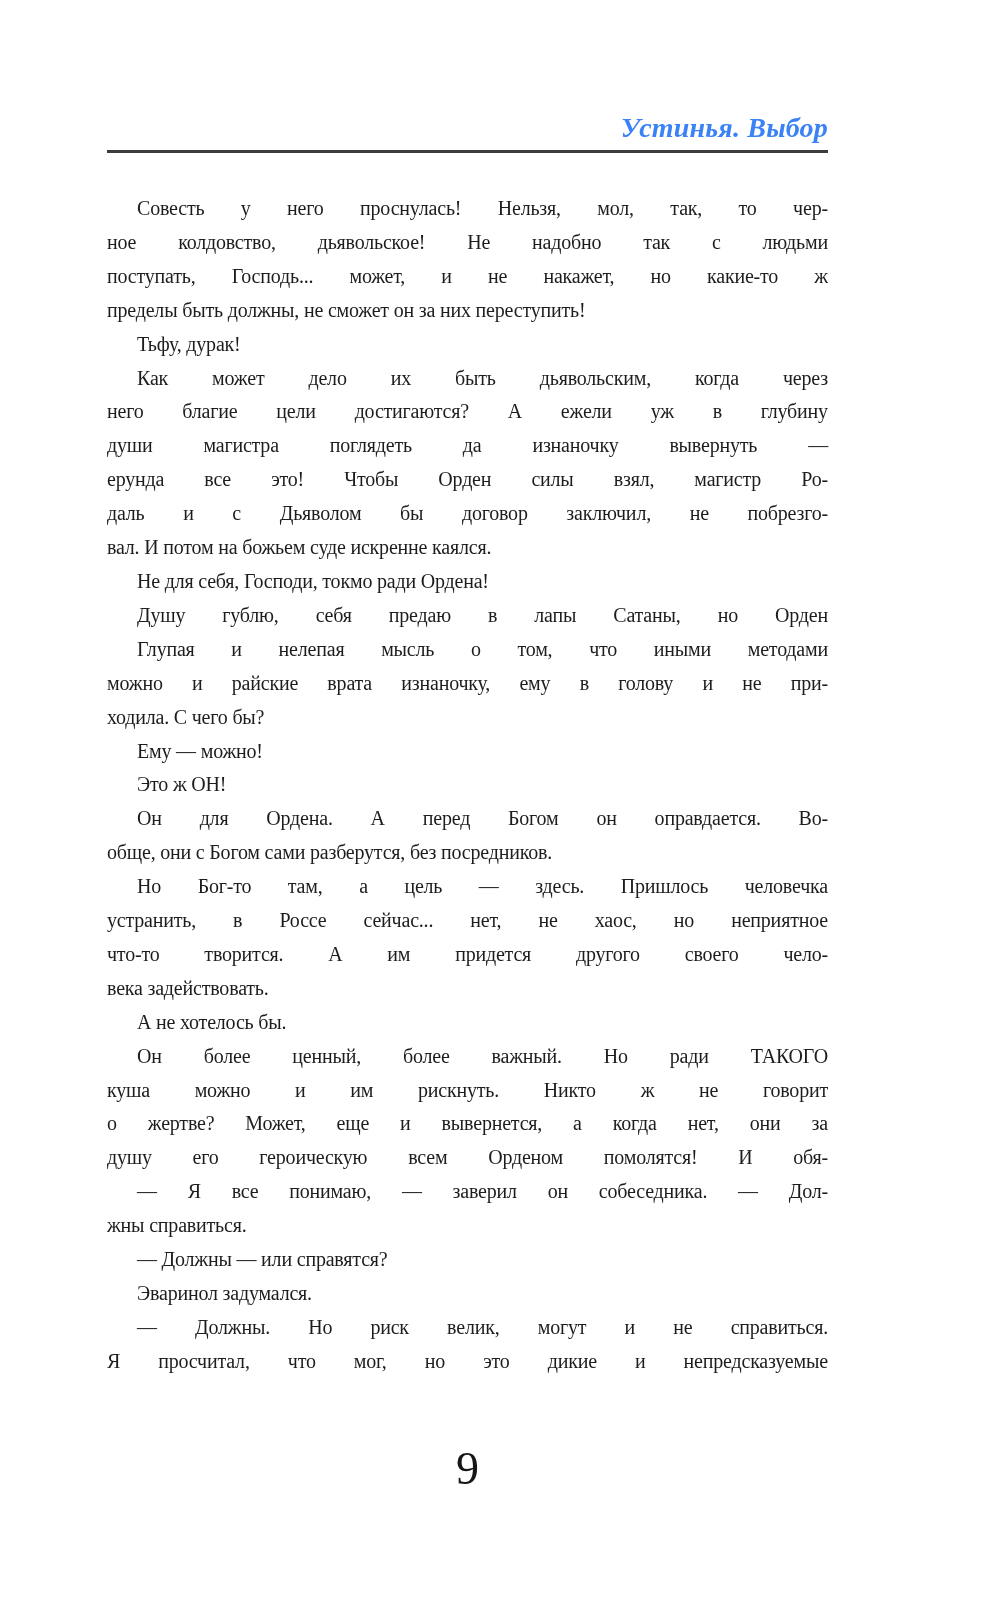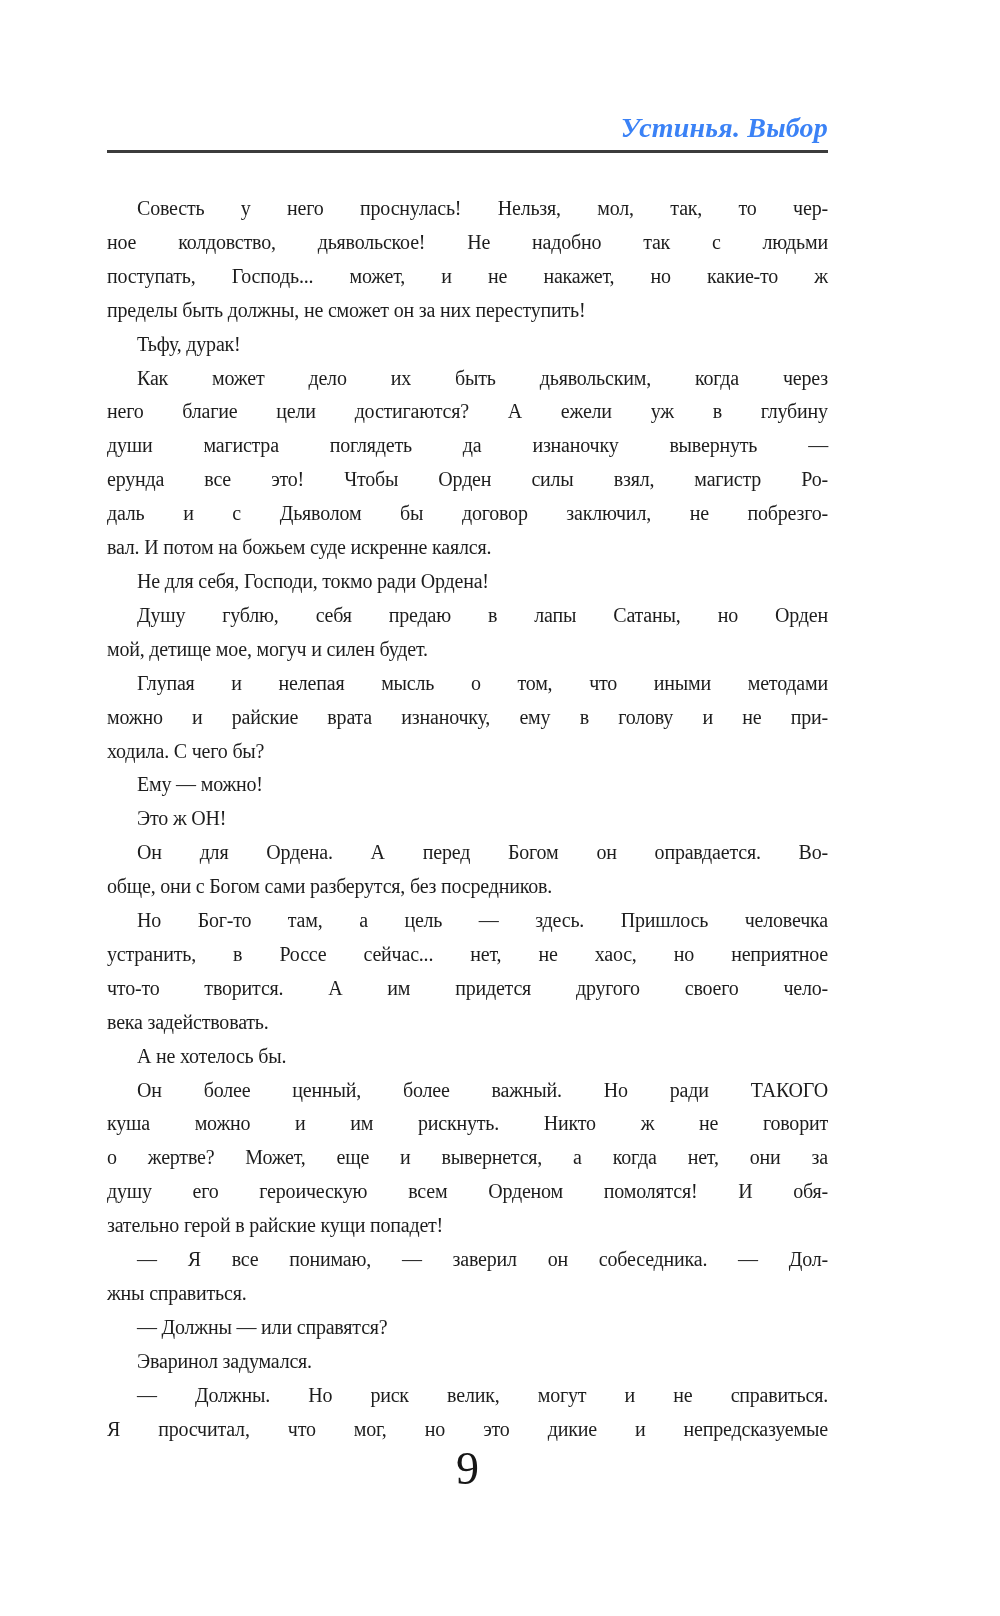--- a/index.html
+++ b/index.html
@@ -182,21 +182,20 @@
             <span>Душу</span>
             <span>гублю,</span>
             <span>себя</span>
             <span>предаю</span>
             <span>в</span>
             <span>лапы</span>
             <span>Сатаны,</span>
             <span>но</span>
             <span>Орден</span>
           </div>
-          <div class="line">мой, детище мое, могуч и силен будет.</div>
         </div>
         <div>
           <div class="line indent just">
             <span>Глупая</span>
             <span>и</span>
             <span>нелепая</span>
             <span>мысль</span>
             <span>о</span>
             <span>том,</span>
             <span>что</span>
@@ -314,21 +313,20 @@
           <div class="line just">
             <span>душу</span>
             <span>его</span>
             <span>героическую</span>
             <span>всем</span>
             <span>Орденом</span>
             <span>помолятся!</span>
             <span>И</span>
             <span>обя-</span>
           </div>
-          <div class="line">зательно герой в райские кущи попадет!</div>
         </div>
         <div>
           <div class="line indent just">
             <span>—</span>
             <span>Я</span>
             <span>все</span>
             <span>понимаю,</span>
             <span>—</span>
             <span>заверил</span>
             <span>он</span>

